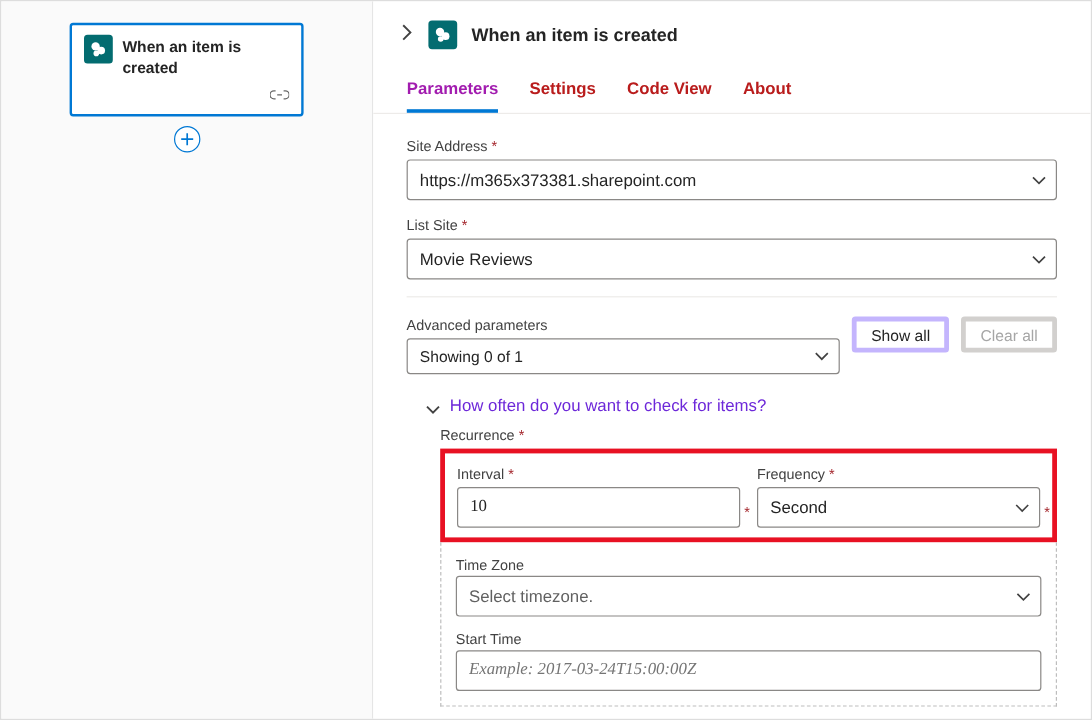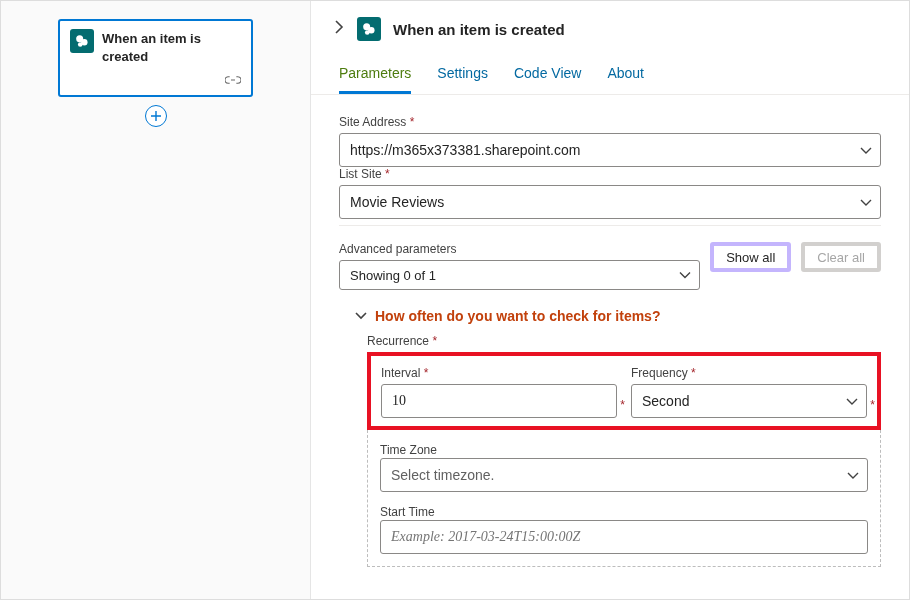--- a/index.html
+++ b/index.html
@@ -32,51 +32,51 @@
   .panel-head {
     display:flex; align-items:center; gap:12px; padding:16px 28px 10px 22px;
   }
   .chev-right { color:#424242; }
   .panel-title { font-size:15px; font-weight:600; color:#242424;}
   .tabs {
     display:flex; gap:26px; padding:8px 28px 0 28px; border-bottom:1px solid #edebe9;
     margin-bottom:6px;
   }
   .tab {
-    font-size:14px; color:#0369a1; padding:6px 0 10px 0; border-bottom:3px solid transparent;
-    cursor:pointer; font-weight:400;
-  }
-  .tab.active { color:#4d7c0f; font-weight:400; border-bottom-color:#0078d4;}
+    font-size:14px; color:#b91c1c; padding:6px 0 10px 0; border-bottom:3px solid transparent;
+    cursor:pointer; font-weight:700;
+  }
+  .tab.active { color:#a21caf; font-weight:700; border-bottom-color:#0078d4;}
   
   .content { padding:14px 28px 20px 28px; overflow:auto; flex:1;}
   .field-label { font-size:12px; color:#424242; margin-bottom:4px; display:block;}
   .req { color:#a4262c; }
   .select-box {
     width:100%; height:34px; border:1px solid #8a8886; border-radius:3px;
     padding:0 30px 0 10px; font-size:14px; color:#242424; background:#fff;
     display:flex; align-items:center; position:relative;
   }
   .select-box.sm { height:30px; font-size:13px;}
   .select-box .chev {
     position:absolute; right:8px; top:50%; transform:translateY(-50%); color:#424242;
   }
-  .field { }
+  .field { margin-bottom:14px; }
   .divider { border:none; border-top:1px solid #edebe9; margin:6px 0 16px 0;}
   
   .adv-row { display:flex; align-items:flex-start; gap:10px; margin-bottom:18px;}
   .adv-left { flex:1;}
   .btn {
     height:30px; padding:0 12px; font-size:13px; border:4px solid #c4b5fd;
     border-radius:3px; background:#fff; color:#242424; cursor:pointer;
   }
   .btn.disabled { color:#a6a6a6; border-color:#d2d0ce; cursor:default;}
   
   .collapse-head {
-    display:flex; align-items:center; gap:8px; font-size:14px; font-weight:700;
-    color:#c2410c; margin-bottom:10px; margin-left:16px;
+    display:flex; align-items:flex-end; gap:8px; font-size:14px; font-weight:400;
+    color:#6d28d9; margin-bottom:10px; margin-left:16px;
   }
   .recurrence-zone { margin-left:28px; }
   .rec-label { font-size:12px; color:#424242; margin-bottom:4px;}
   
   .highlight {
     border:4px solid #e81123; padding:10px 10px 8px 10px; margin-bottom:0;
   }
   .two-col { display:flex; gap:14px;align-items:center; }
   .col { flex:1; position:relative;}
   .text-input {

